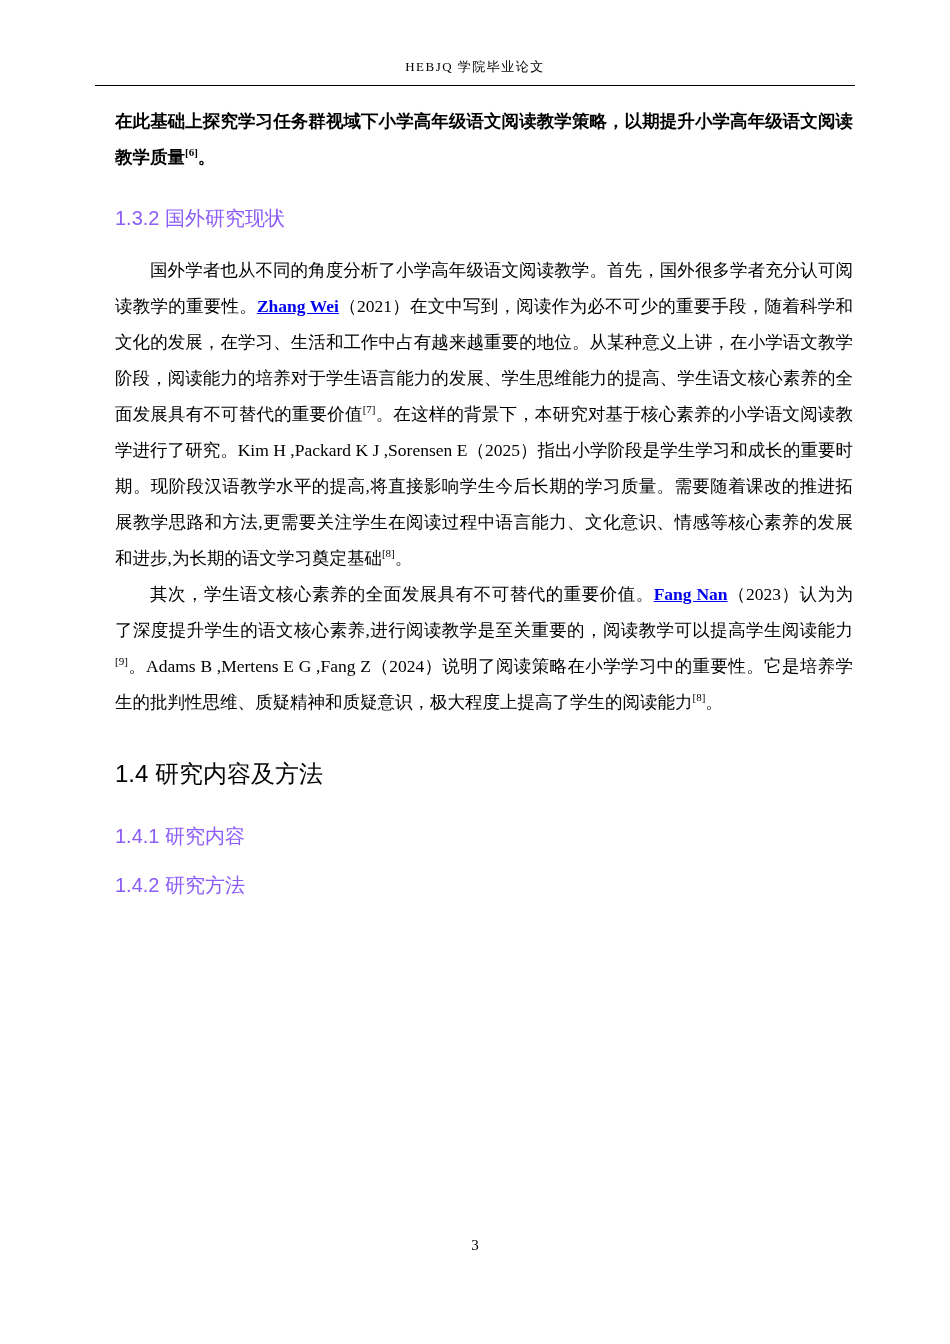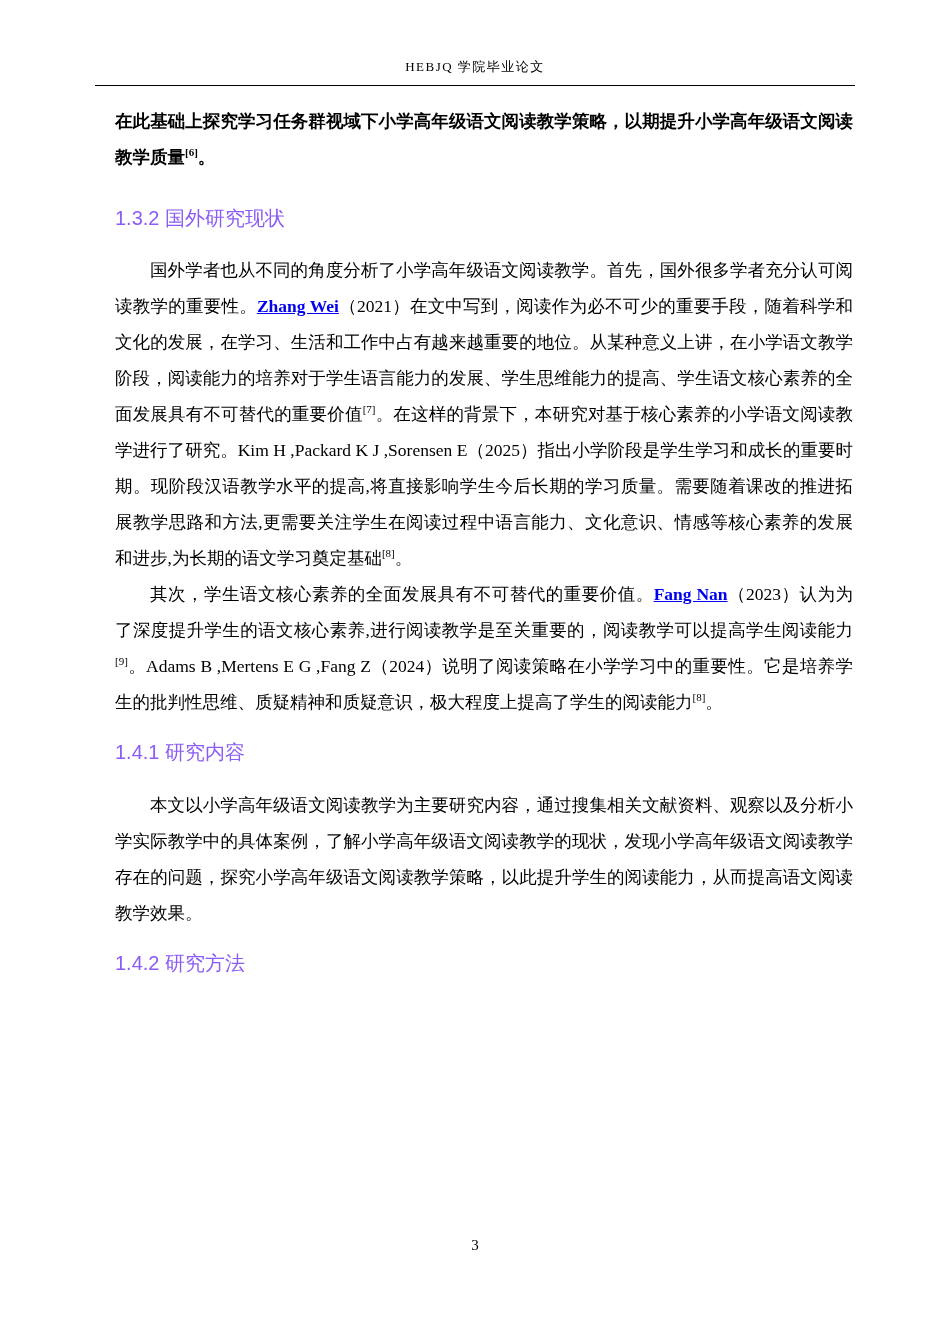--- a/index.html
+++ b/index.html
@@ -95,24 +95,24 @@
   <main class="doc-body">
 
     <p class="para no-indent"><span>在此基础上探究学习任务群视域下小学高年级语文阅读教学策略，以期提升小学高年级语文阅读教学质量</span><sup class="ref">[6]</sup><span>。</span></p>
 
     <h3 class="h-sub">1.3.2 国外研究现状</h3>
 
     <p class="para"><span>国外学者也从不同的角度分析了小学高年级语文阅读教学。首先，国外很多学者充分认可阅读教学的重要性。</span><a class="doc-link">Zhang Wei</a><span>（2021）在文中写到，阅读作为必不可少的重要手段，随着科学和文化的发展，在学习、生活和工作中占有越来越重要的地位。从某种意义上讲，在小学语文教学阶段，阅读能力的培养对于学生语言能力的发展、学生思维能力的提高、学生语文核心素养的全面发展具有不可替代的重要价值</span><sup class="ref">[7]</sup><span>。在这样的背景下，本研究对基于核心素养的小学语文阅读教学进行了研究。Kim H ,Packard K J ,Sorensen E（2025）指出小学阶段是学生学习和成长的重要时期。现阶段汉语教学水平的提高,将直接影响学生今后长期的学习质量。需要随着课改的推进拓展教学思路和方法,更需要关注学生在阅读过程中语言能力、文化意识、情感等核心素养的发展和进步,为长期的语文学习奠定基础</span><sup class="ref">[8]</sup><span>。</span></p>
 
     <p class="para"><span>其次，学生语文核心素养的全面发展具有不可替代的重要价值。</span><a class="doc-link">Fang Nan</a><span>（2023）认为为了深度提升学生的语文核心素养,进行阅读教学是至关重要的，阅读教学可以提高学生阅读能力</span><sup class="ref">[9]</sup><span>。Adams B ,Mertens E G ,Fang Z（2024）说明了阅读策略在小学学习中的重要性。它是培养学生的批判性思维、质疑精神和质疑意识，极大程度上提高了学生的阅读能力</span><sup class="ref">[8]</sup><span>。</span></p>
 
+    <h2 class="h-main">1.4 研究内容及方法</h2>
 
     <h3 class="h-sub tight">1.4.1 研究内容</h3>
 
-    <p class="para">本文以小学高年级语文阅读教学为主要研究内容，通过搜集相关文献资料、观察以及分析小学实际教学中的具体案例，了解小学高年级语文阅读教学的现状，发现小学高年级语文阅读教学存在的问题，探究小学高年级语文阅读教学策略，以此提升学生的阅读能力，从而提高语文阅读教学效果。</p>
 
     <h3 class="h-sub tight">1.4.2 研究方法</h3>
 
 
   </main>
 
   <footer class="doc-footer">
     <span>3</span>
   </footer>
 

